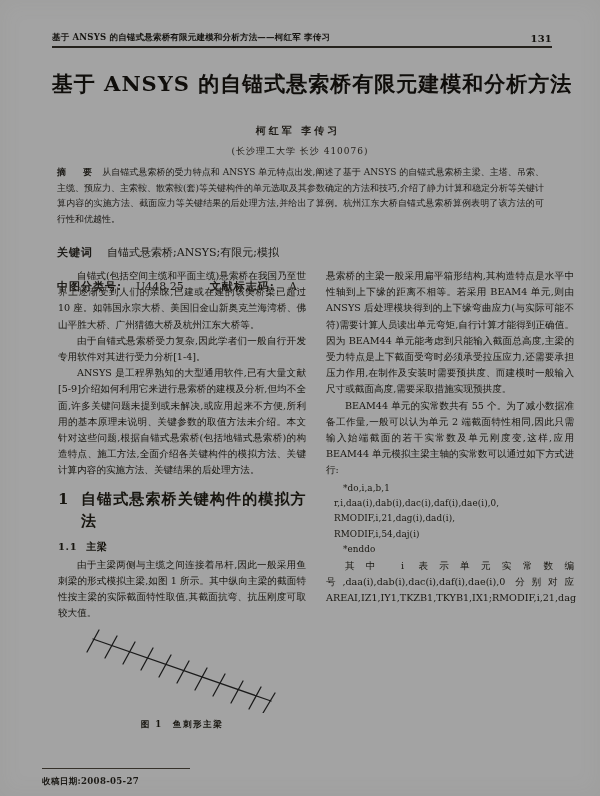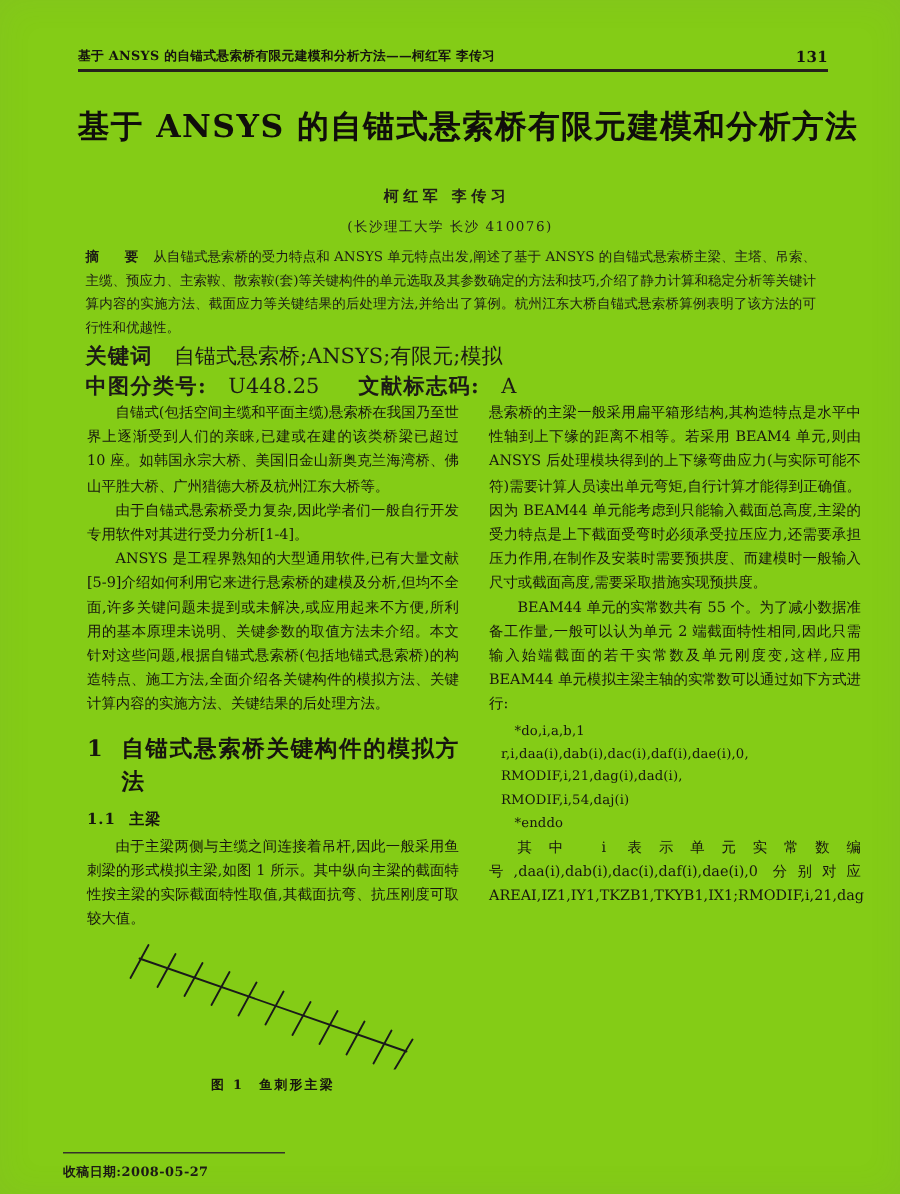--- a/index.html
+++ b/index.html
@@ -13,21 +13,21 @@
     font-family: "DejaVu Serif", "Liberation Serif", serif;
     color: #1b1b1b;
     position: relative;
     overflow: hidden;
   }
   .page {
     position: absolute;
     left: 0; top: 0;
     width: 600px;
     height: 796px;
-    background: #84cc16;
+    background: #a3a3a3;
   }
 
   
   .runhead {
     position: absolute;
     left: 52px; top: 28px;
     width: 500px;
     height: 16px;
     display: flex;
     align-items: flex-end;
@@ -91,22 +91,22 @@
     line-height: 15.6px;
     text-align: justify;
     color: #1c1a16;
   }
   .abs-label {
     font-weight: bold;
     letter-spacing: 4px;
     margin-right: 6px;
   }
   .kw-line, .clc-line {
-    margin-top: 4px;
-    font-size: 14px;
+    margin-top: 18px;
+    font-size: 11px;
     line-height: 15.6px;
   }
   .kw-label, .clc-label {
     font-weight: bold;
     letter-spacing: 1px;
     margin-right: 14px;
   }
   .clc-gap { display: inline-block; width: 26px; }
 
   

